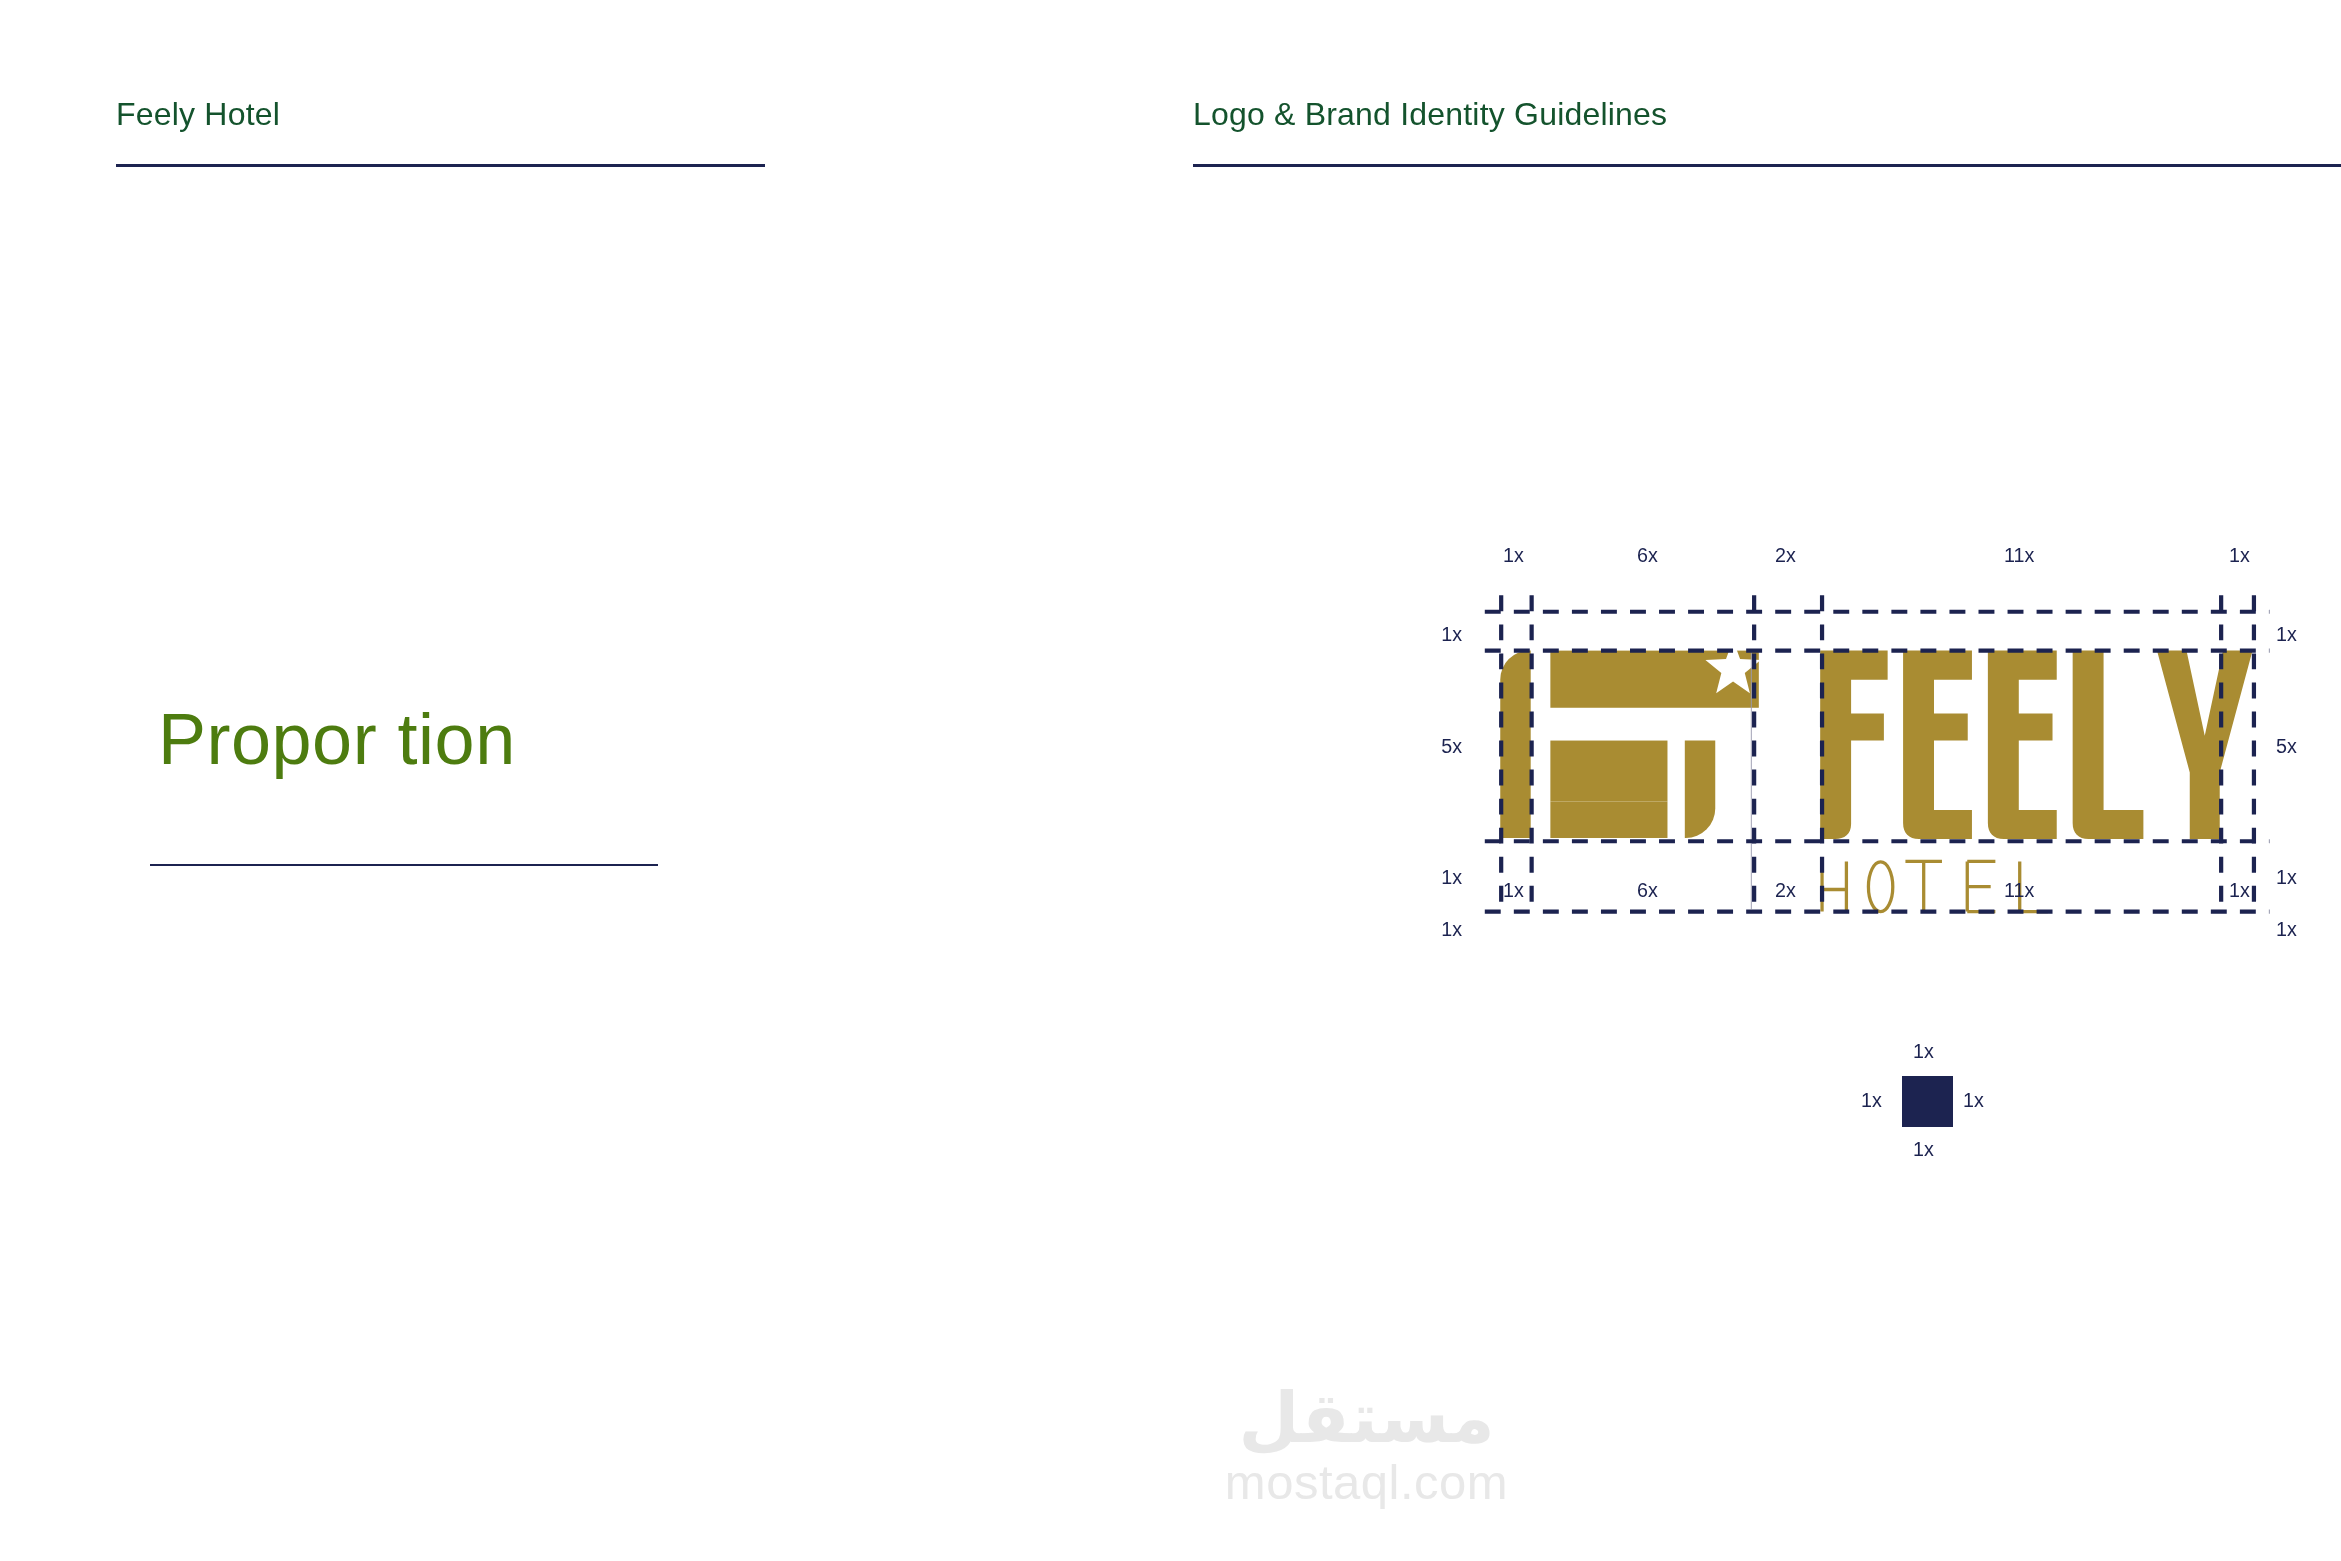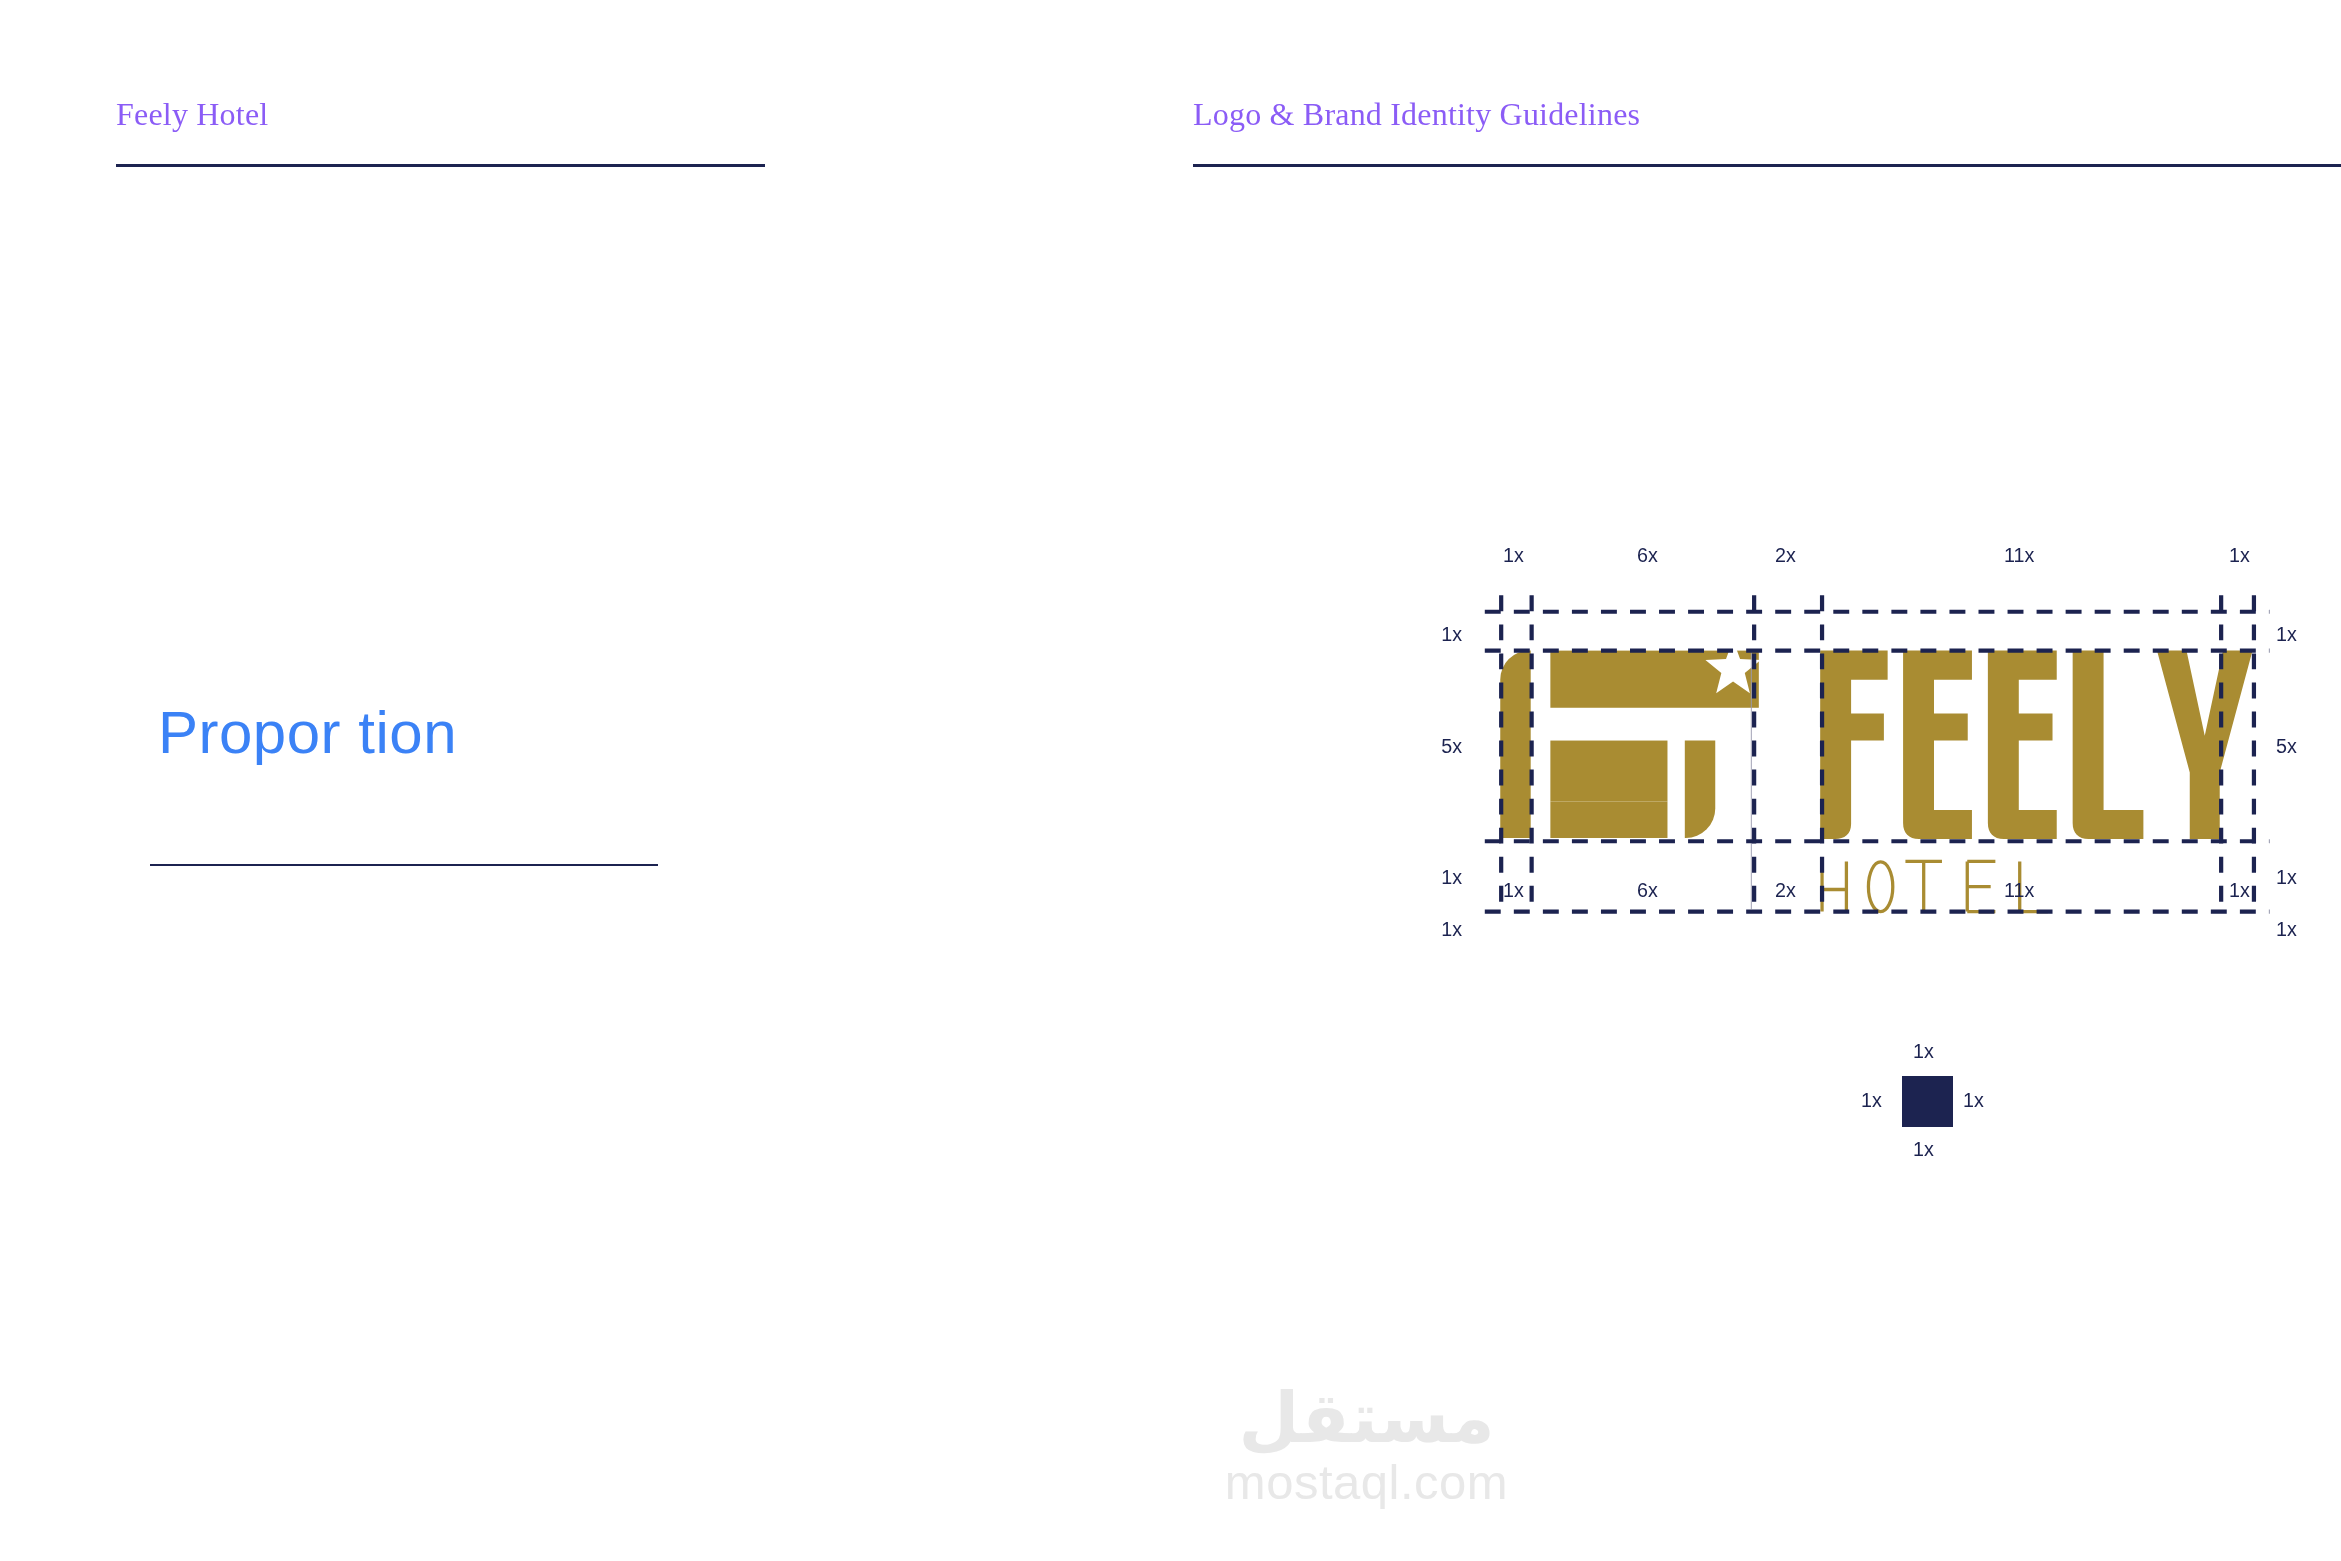--- a/index.html
+++ b/index.html
@@ -13,22 +13,22 @@
   #page {
     position: relative;
     width: 2733px;
     height: 1562px;
     background: #ffffff;
   }
 
   
   .hdr-text {
     position: absolute;
-    color: #8b5cf6;
-    font-family: Liberation Serif, serif;
+    color: #14532d;
+    font-family: Liberation Sans, sans-serif;
     font-size: 32px;
     font-weight: 400;
     letter-spacing: 0.2px;
     white-space: nowrap;
   }
   #hdr-left  { left: 116px;  top: 96px; }
   #hdr-center{ left: 1193px; top: 96px; text-align: center; }
 
   .hdr-rule {
     position: absolute;
@@ -37,23 +37,23 @@
     top: 164px;
   }
   #rule-left  { left: 116px;  width: 649px; }
   #rule-right { left: 1193px; width: 1445px; }
 
   
   #page-title {
     position: absolute;
     left: 158px;
     top: 703px;
-    color: #3b82f6;
-    font-family: "Liberation Sans", sans-serif;
-    font-size: 60px;
+    color: #4d7c0f;
+    font-family: "Liberation Sans", sans-serif;
+    font-size: 72px;
     font-weight: 400;
     letter-spacing: 0.5px;
     white-space: nowrap;
     line-height: 1;
   }
   #title-rule {
     position: absolute;
     left: 150px;
     top: 864px;
     width: 508px;

